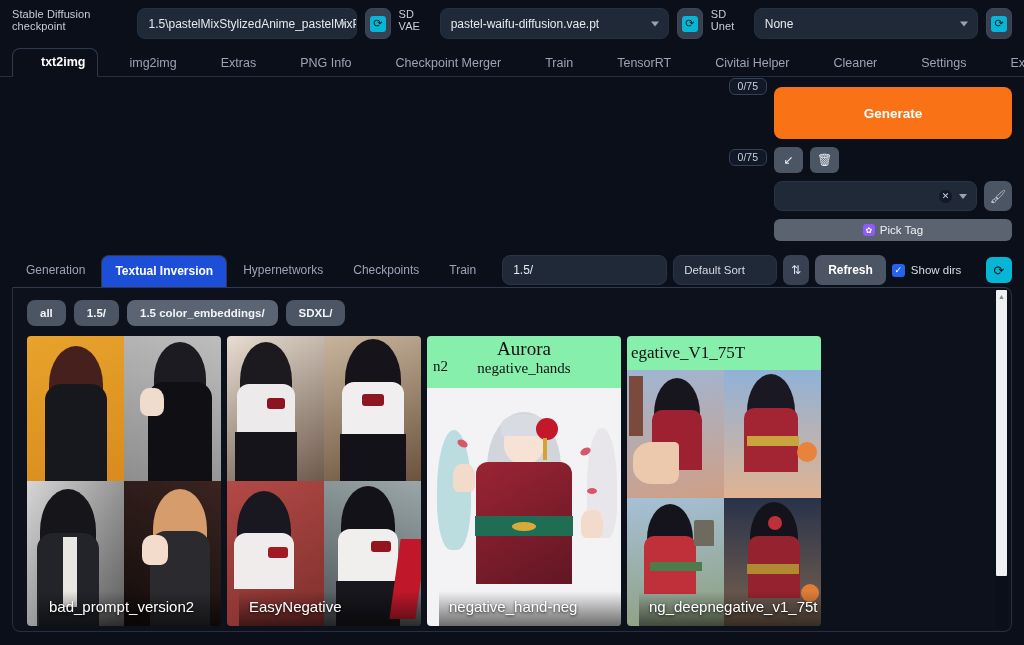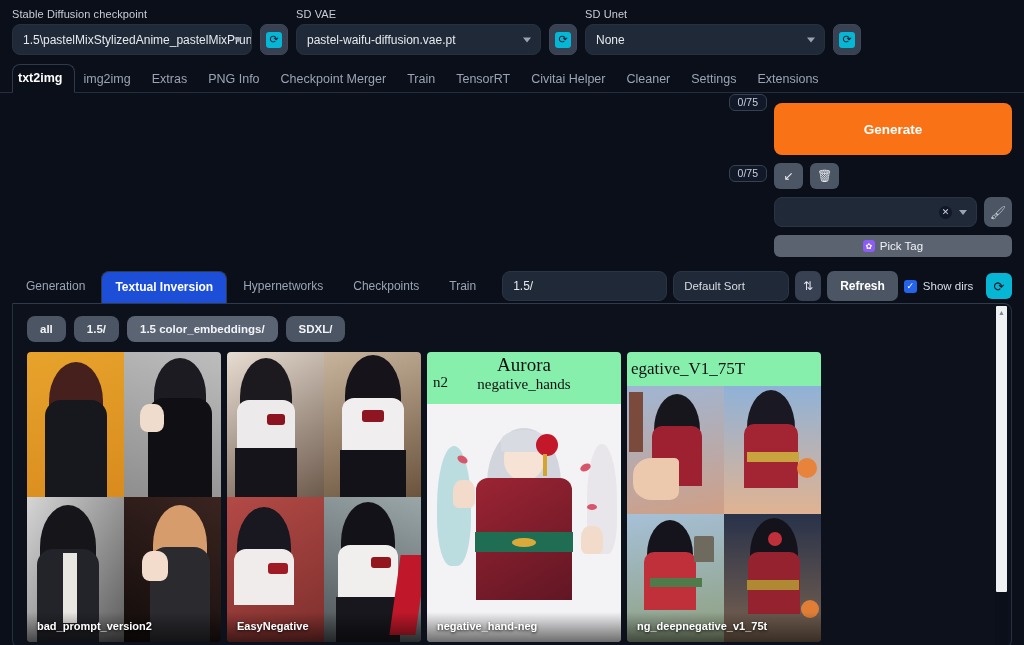--- a/index.html
+++ b/index.html
@@ -7,21 +7,21 @@
     width: 1024px; height: 645px;
     background: #0b0f19;
     font-family: "Liberation Sans", sans-serif;
     color: #c5c9d3;
     overflow: hidden;
   }
   .app { position: relative; width: 1024px; height: 645px; }
 
   
   .topbar { display: flex; align-items: flex-end; gap: 8px; padding: 8px 12px 6px 12px; }
-  .field-group { display: flex; flex-direction: column; gap: 4px; }
+  .field-group { display: flex; flex-direction: row; gap: 4px; }
   .field-label { font-size: 11px; color: #c8ccd6; letter-spacing: .1px; }
   .dropdown {
     position: relative; height: 31px; border-radius: 8px;
     background: #1f2937; border: 1px solid #27303f;
     display: flex; align-items: center; padding: 0 26px 0 10px;
     font-size: 12px; color: #e6e9ef; white-space: nowrap; overflow: hidden;
   }
   .dropdown .caret {
     position: absolute; right: 9px; top: 50%; transform: translateY(-50%);
     width: 0; height: 0; border-left: 4px solid transparent;
@@ -41,21 +41,21 @@
     font-size: 11px; color: #0b0f19; line-height: 1;
   }
 
   
   .tabbar {
     display: flex; align-items: flex-end; gap: 2px;
     padding: 0 12px; height: 28px;
     border-bottom: 1px solid #243042; margin-top: 4px;
   }
   .tab {
-    font-size: 12.5px; color: #9ba3b4; padding: 6px 12px 7px 5px;
+    font-size: 12.5px; color: #9ba3b4; padding: 6px 12px 7px 28px;
     border-radius: 8px 8px 0 0; cursor: pointer; white-space: nowrap;
     border: 1px solid transparent; border-bottom: none; position: relative; top: 1px;
   }
   .tab.active {
     color: #ffffff; background: #0b0f19;
     border-color: #2b3span; border: 1px solid #2f3a4d; border-bottom: 1px solid #0b0f19;
     font-weight: bold;
   }
 
   
@@ -129,21 +129,21 @@
   .en-tab.active {
     color: #fff; font-weight: bold; background: #1d4ed8;
     border: 1px solid #2f3a4d; border-bottom: 1px solid #0b0f19; position: relative; top: 1px;
   }
   .en-search {
     width: 165px; height: 30px; border-radius: 8px; background: #1f2937;
     border: 1px solid #2b3444; font-size: 12px; color: #e6e9ef;
     padding: 0 10px; display: flex; align-items: center; margin-left: 6px;
   }
   .en-sort {
-    position: relative; width: 116px; height: 30px; border-radius: 8px;
+    position: relative; width: 104px; height: 30px; border-radius: 8px;
     background: #1f2937; border: 1px solid #2b3444; font-size: 11.5px;
     color: #d7dbe4; display: flex; align-items: center; padding: 0 22px 0 10px;
   }
   .en-sortdir {
     width: 26px; height: 30px; border-radius: 7px; background: #374151;
     display: flex; align-items: center; justify-content: center;
     font-size: 12px; color: #e2e6ee; cursor: pointer;
   }
   .en-refresh {
     height: 30px; border-radius: 7px; background: #4b5563; color: #fff;
@@ -175,22 +175,22 @@
   .chip.sel { background: #5b6473; }
 
   .cards { display: flex; gap: 6px; padding: 0 14px; }
   .card {
     width: 194px; height: 290px; border-radius: 4px; overflow: hidden;
     position: relative; cursor: pointer; background: #15151a;
     display: flex; flex-direction: column;
   }
   .card-art { flex: 1; position: relative; overflow: hidden; }
   .card-label {
-    position: absolute; left: 0; right: 0; bottom: 0; padding: 8px 10px 10px 10px;
-    font-size: 11px; font-weight: bold; color: #fff; line-height: 1.12;
+    position: absolute; left: 12px; right: 0; bottom: 0; padding: 8px 10px 10px 10px;
+    font-size: 15px; font-weight: normal; color: #fff; line-height: 1.12;
     text-shadow: 0 1px 3px rgba(0,0,0,.85);
     background: linear-gradient(to top, rgba(0,0,0,.55), rgba(0,0,0,0));
   }
   .whitebanner {
     background: #86efac; color: #111; text-align: center;
     font-family: "Liberation Serif", serif; overflow: hidden;
   }
 
   
   .grid2 { position: absolute; inset: 0; display: grid; grid-template-columns: 1fr 1fr; grid-template-rows: 1fr 1fr; }

